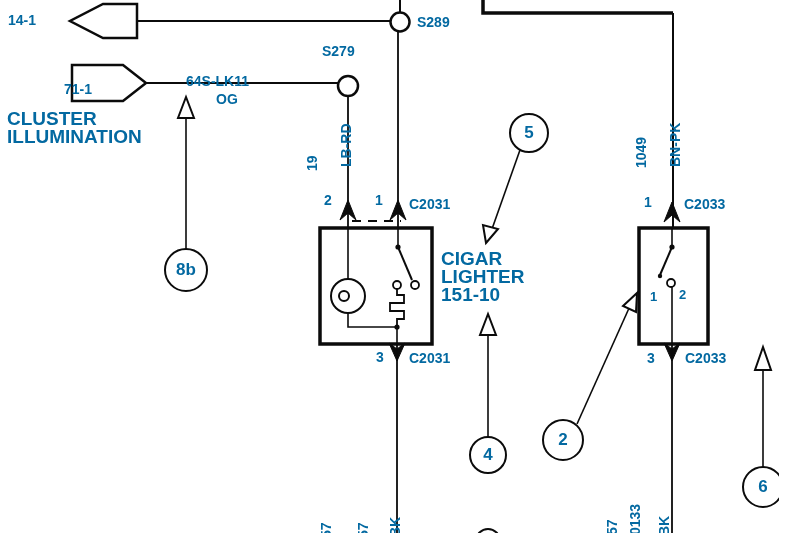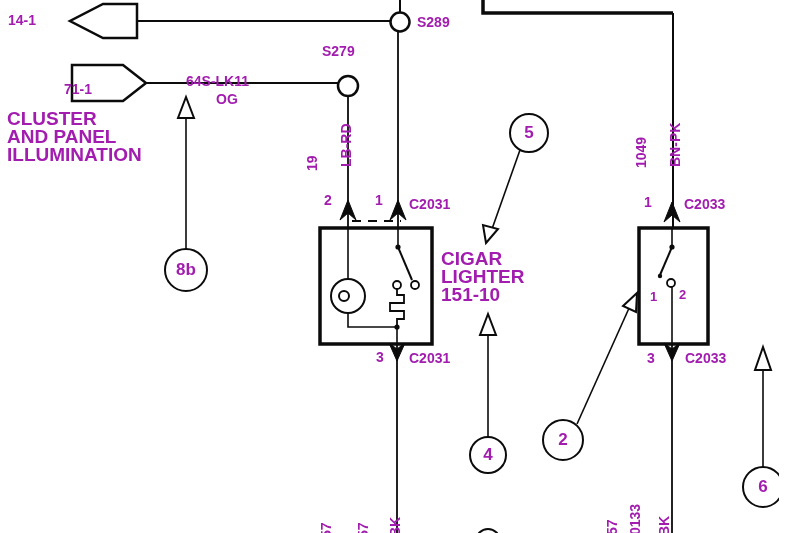--- a/index.html
+++ b/index.html
@@ -1,18 +1,18 @@
 <!DOCTYPE html>
 <html><head>
 <meta charset="utf-8">
 <style>
   html,body{margin:0;padding:0;background:#fff;}
   #canvas{
     position:relative;width:779px;height:533px;overflow:hidden;background:#fff;
-    font-family:"Liberation Sans",sans-serif;color:#a21caf;
+    font-family:"Liberation Sans",sans-serif;color:#0369a1;
   }
   .lbl{position:absolute;font-weight:bold;font-size:14px;line-height:16px;white-space:nowrap;}
   .sm{font-size:13px;line-height:14px;}
   .cap{font-size:19px;line-height:18px;}
   .vlbl{position:absolute;font-weight:bold;font-size:14px;line-height:16px;height:16px;
         white-space:nowrap;transform:rotate(-90deg);transform-origin:0 100%;}
   .callout-num{position:absolute;font-weight:bold;font-size:17px;transform:translate(-50%,-52%);}
   svg{position:absolute;left:0;top:0;}
   .cap div{white-space:nowrap;}
 </style>
@@ -95,21 +95,20 @@
 
       <circle cx="488" cy="541" r="12" fill="#fff" stroke-width="2"></circle>
     </g>
   </svg>
 
   <div class="lbl" style="left:8px;top:12px;">14-1</div>
   <div class="lbl" style="left:16px;top:81px;margin-left:48px;">71-1</div>
 
   <div class="lbl cap" style="left:7px;top:110px;">
     <div>CLUSTER</div>
-    <div>AND PANEL</div>
     <div>ILLUMINATION</div>
   </div>
 
   <div class="lbl" style="left:186px;top:56px;margin-top:17px;">64S-LK11</div>
   <div class="lbl" style="left:216px;top:91px;">OG</div>
 
   <div class="lbl" style="left:322px;top:43px;">S279</div>
   <div class="lbl" style="left:417px;top:14px;">S289</div>
 
   <div class="vlbl" style="left:320px;top:155px;">19</div>

